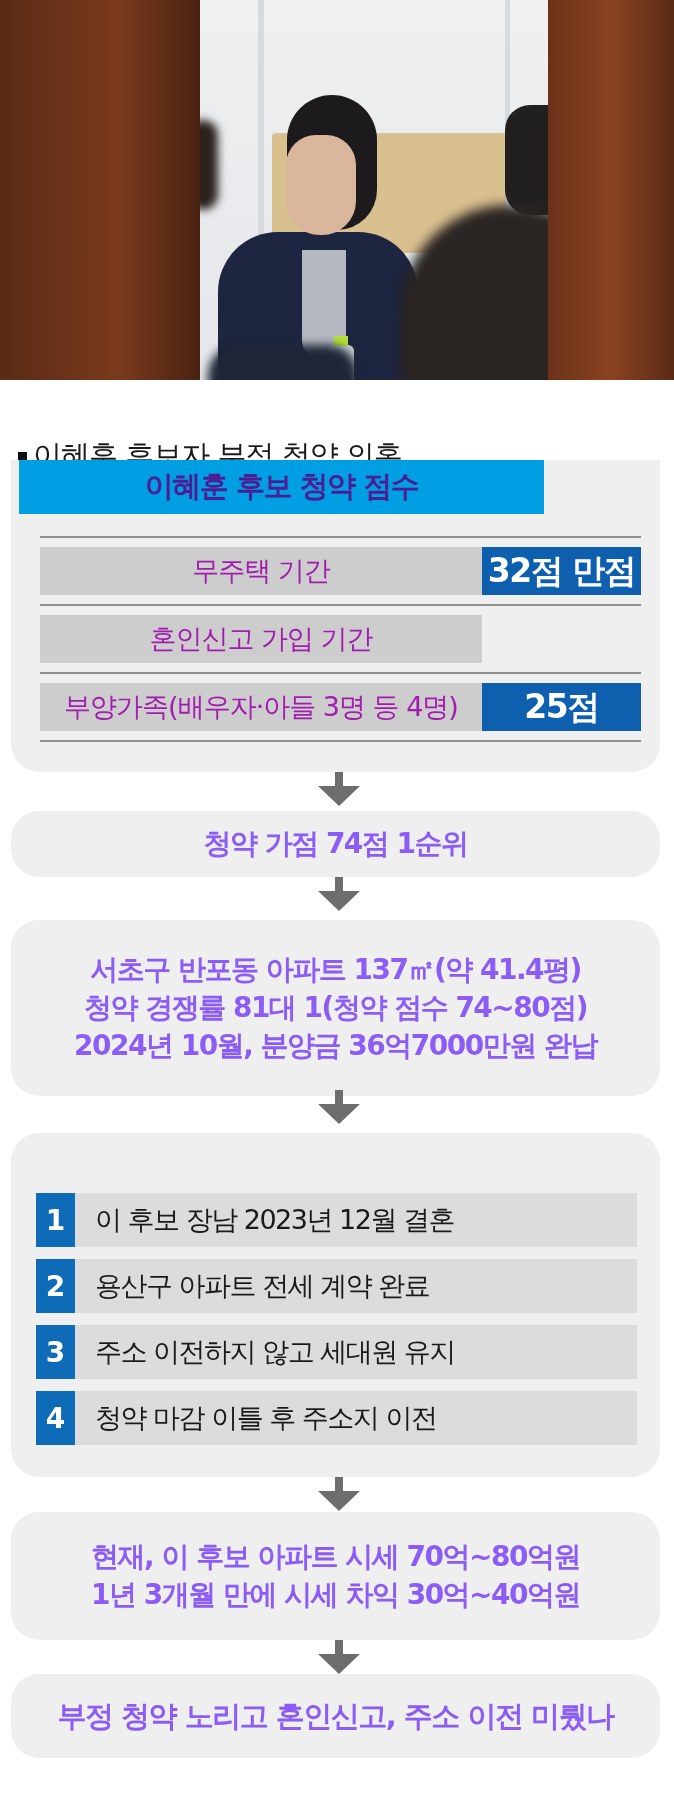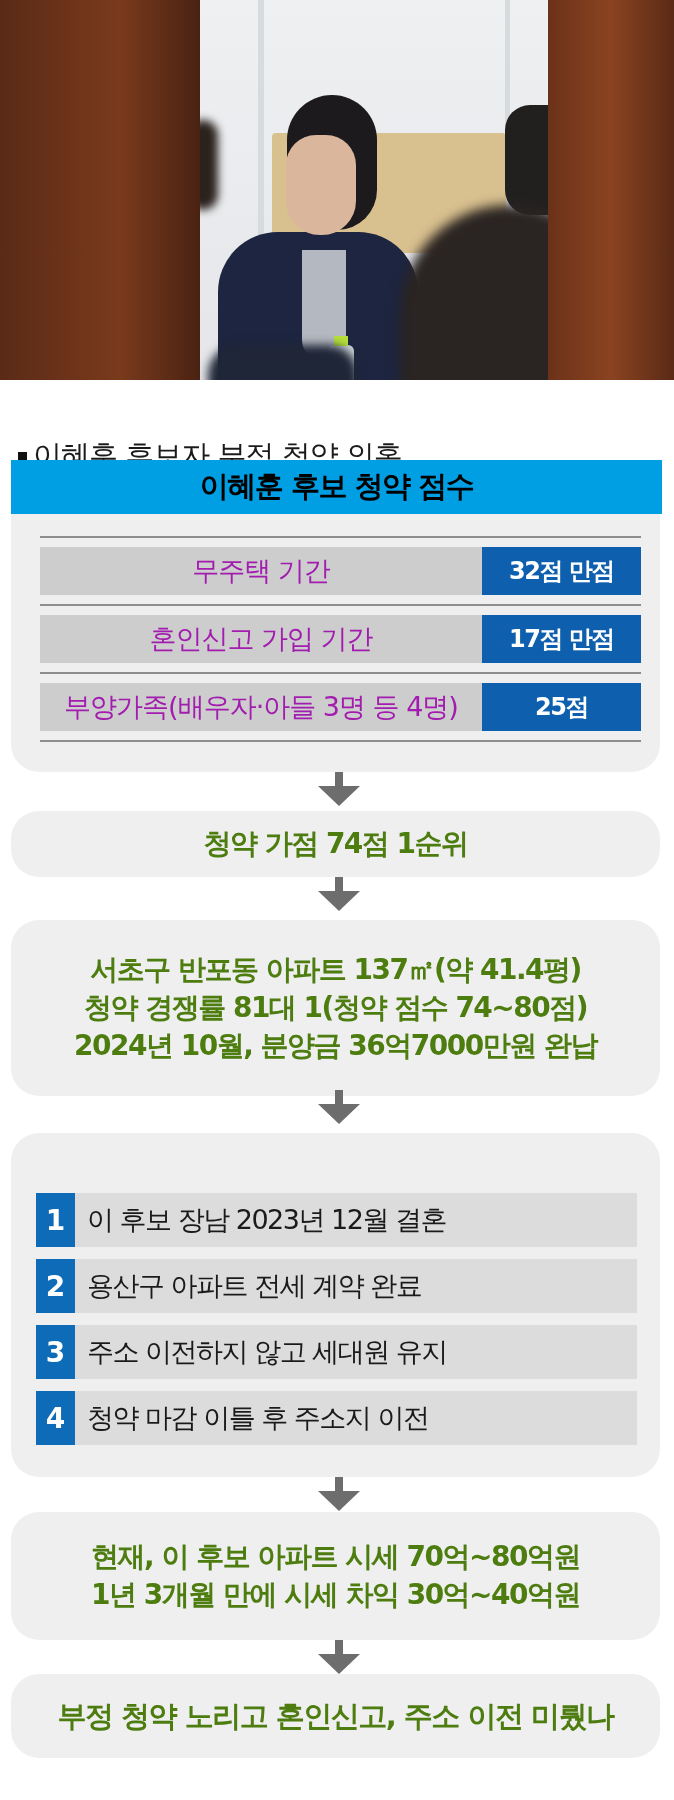--- a/index.html
+++ b/index.html
@@ -24,42 +24,42 @@
   .photo .blur-left { position: absolute; left: 188px; top: 120px; width: 30px; height: 90px; background: #2b221e; border-radius: 15px; filter: blur(4px); }
   .photo .blur-shoulder { position: absolute; left: 208px; top: 345px; width: 150px; height: 60px; background: #1f2637; border-radius: 30px 30px 0 0; filter: blur(5px); }
   .photo .man-r { position: absolute; left: 505px; top: 105px; width: 50px; height: 110px; background: #22201f; border-radius: 25px 0 0 25px; }
 
   
   .title { position: absolute; left: 18px; top: 402px; font-size: 29px; color: #1a1a1a; letter-spacing: -1px; display: flex; align-items: center; margin-top: 34px; }
   .title .sq { width: 9px; height: 9px; background: #111; margin-right: 6px; display: inline-block; }
 
   
   .score-card { position: absolute; left: 11px; top: 460px; width: 649px; height: 312px; background: #efeff0; border-radius: 0 0 28px 28px; }
-  .score-header { position: absolute; left: 0; top: 0; width: 651px; height: 54px; background: #009fe3; color: #000000; font-size: 29px; font-weight: bold; letter-spacing: -1.5px; display: flex; align-items: center; justify-content: center; }
+  .score-header { position: absolute; left: 8px; top: 0; width: 525px; height: 54px; background: #009fe3; color: #4c1d95; font-size: 29px; font-weight: bold; letter-spacing: -1.5px; display: flex; align-items: center; justify-content: center; }
   .score-rows { position: absolute; left: 29px; top: 76px; width: 601px; }
   .score-line { height: 2px; background: #8e8e8e; }
   .score-row { display: flex; height: 48px; margin: 9px 0; }
   .score-label { flex: 0 0 442px; background: #cdcdcd; font-size: 27px; letter-spacing: -1px; display: flex; align-items: center; justify-content: center; color: #a21caf; }
-  .score-value { flex: 1; background: #0e60ae; color: #fff; font-size: 24px; font-weight: bold; letter-spacing: -1.5px; display: flex; align-items: center; justify-content: center; }
+  .score-value { flex: 1; background: #0e60ae; color: #fff; font-size: 33px; font-weight: bold; letter-spacing: -1.5px; display: flex; align-items: center; justify-content: center; }
 
   
   .arrow { position: absolute; left: 318px; width: 42px; height: 36px; }
   .arrow .shaft { position: absolute; left: 17px; top: 0; width: 8px; height: 18px; background: #6d6d6d; }
   .arrow .head { position: absolute; left: 0; top: 14px; width: 0; height: 0; border-left: 21px solid transparent; border-right: 21px solid transparent; border-top: 20px solid #6d6d6d; }
 
   
-  .flow-box { position: absolute; left: 11px; width: 649px; background: #efeff0; border-radius: 28px; display: flex; flex-direction: column; align-items: center; justify-content: center; font-weight: bold; color: #4d7c0f; letter-spacing: -1.5px; }
+  .flow-box { position: absolute; left: 11px; width: 649px; background: #efeff0; border-radius: 28px; display: flex; flex-direction: column; align-items: center; justify-content: center; font-weight: bold; color: #8b5cf6; letter-spacing: -1.5px; }
   .flow-box .line { font-size: 28px; line-height: 38px; text-align: center; white-space: nowrap; }
 
   
   .steps-card { position: absolute; left: 11px; top: 1133px; width: 649px; height: 344px; background: #efeff0; border-radius: 28px; }
   .steps-list { position: absolute; left: 25px; top: 60px; width: 601px; }
   .step { display: flex; height: 54px; margin-bottom: 12px; }
   .step-num { flex: 0 0 39px; background: #0e6bb8; color: #fff; font-size: 28px; font-weight: bold; display: flex; align-items: center; justify-content: center; }
-  .step-text { flex: 1; background: #dcdcdc; font-size: 27px; letter-spacing: -1.5px; color: #1a1a1a; display: flex; align-items: center; padding-left: 12px; }
+  .step-text { flex: 1; background: #dcdcdc; font-size: 27px; letter-spacing: -1.5px; color: #1a1a1a; display: flex; align-items: center; padding-left: 20px; }
 </style>
 </head>
 <body>
 
 <div class="photo">
   <div class="wall"></div>
   <div class="pillar"></div>
   <div class="pillar2"></div>
   <div class="chair"></div>
   <div class="body"></div>
@@ -85,21 +85,20 @@
   <div class="score-header">이혜훈 후보 청약 점수</div>
   <div class="score-rows">
     <div class="score-line"></div>
     <div class="score-row">
       <div class="score-label">무주택 기간</div>
       <div class="score-value">32점 만점</div>
     </div>
     <div class="score-line"></div>
     <div class="score-row">
       <div class="score-label">혼인신고 가입 기간</div>
-      <div class="score-value">17점 만점</div>
     </div>
     <div class="score-line"></div>
     <div class="score-row">
       <div class="score-label">부양가족(배우자·아들 3명 등 4명)</div>
       <div class="score-value">25점</div>
     </div>
     <div class="score-line"></div>
   </div>
 </div>
 

